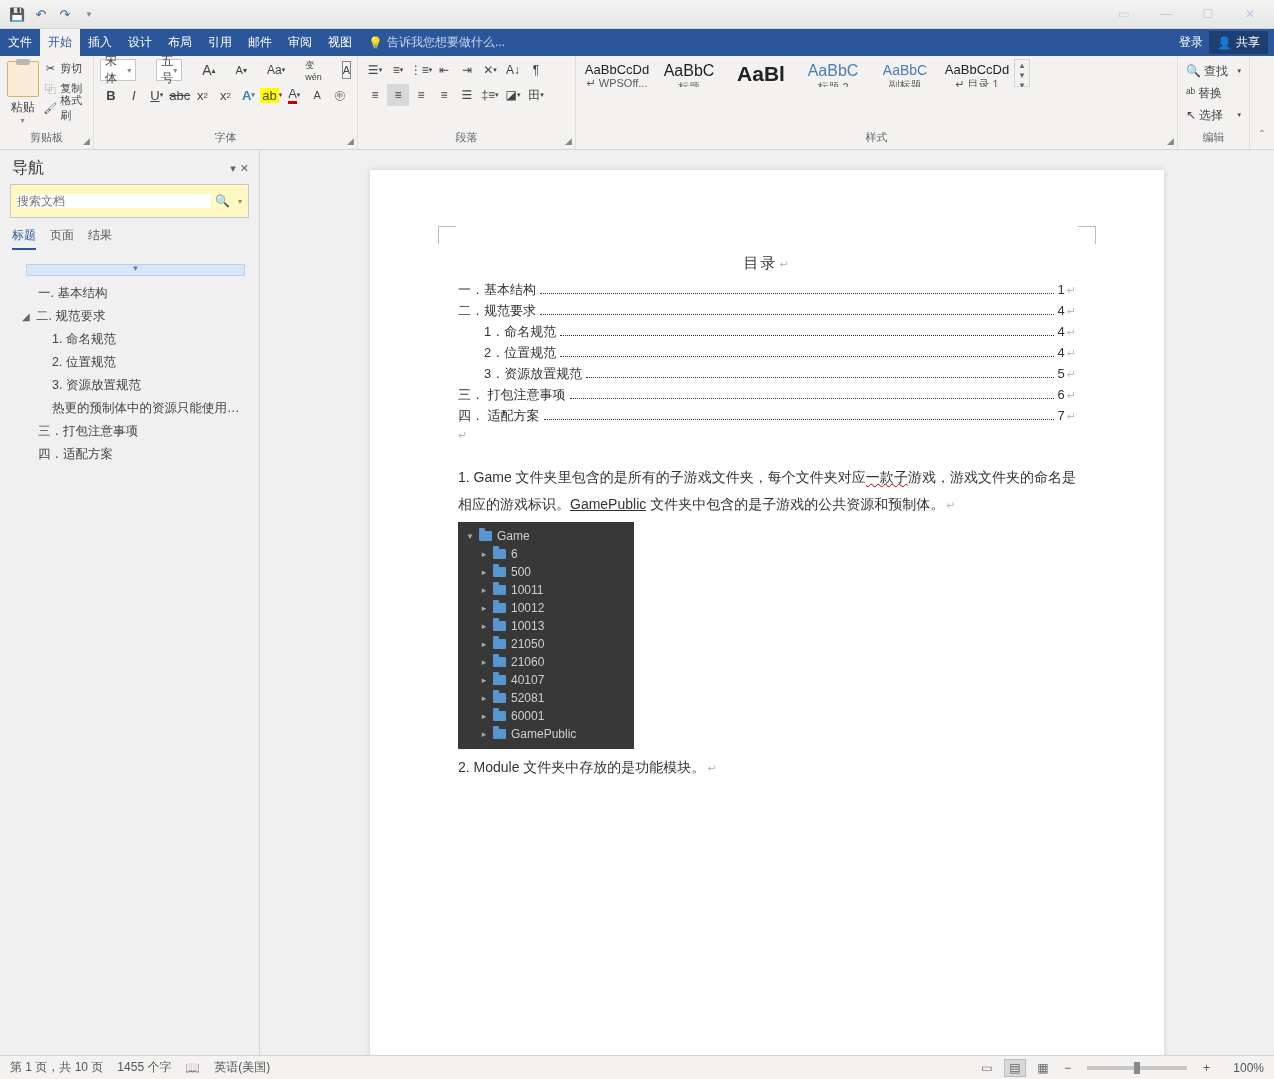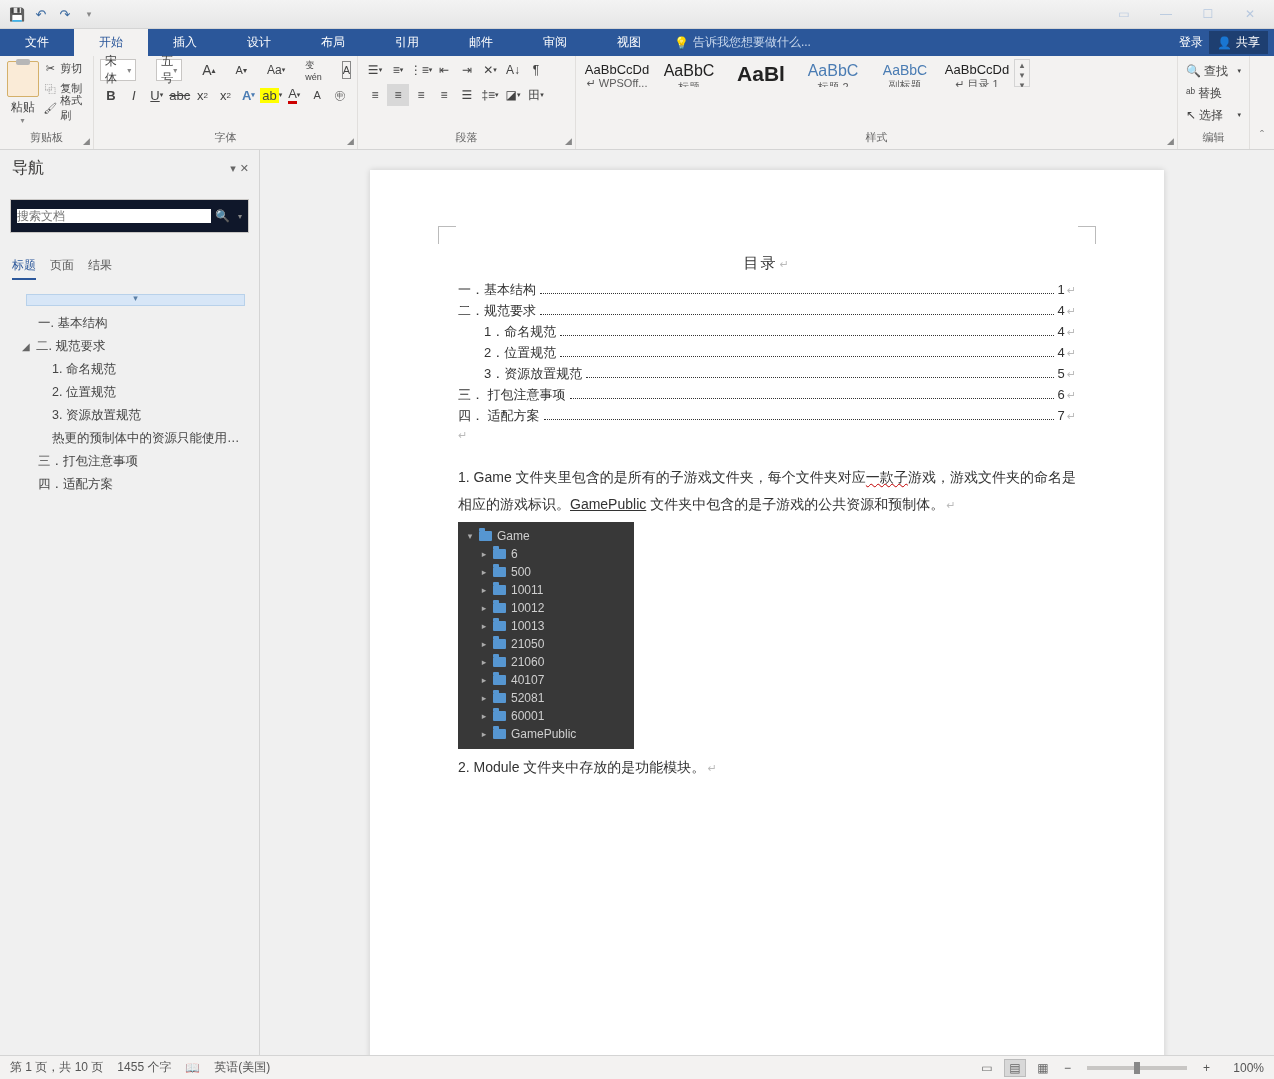--- a/index.html
+++ b/index.html
@@ -8,21 +8,21 @@
 
 .titlebar { height: 29px; background: linear-gradient(#f3f3f3,#e6e6e6); display: flex; align-items: center; border-bottom: 1px solid #d4d4d4; position: relative; }
 .qat { display: flex; gap: 6px; padding-left: 8px; align-items: center; }
 .qat .ic { width: 18px; height: 18px; display:flex; align-items:center; justify-content:center; font-size: 13px; color:#3b6aa0; }
 .title-center { position:absolute; left:0; right:0; text-align:center; font-size:12px; color:#5a5a5a; pointer-events:none; }
 .win-controls { position:absolute; right:4px; display:flex; gap:2px; }
 .win-controls .wc { width:40px; height:22px; display:flex; align-items:center; justify-content:center; color:#b7c8df; font-size:12px; }
 
 
 .ribbon-tabs { height: 27px; background:#2b579a; display:flex; align-items:stretch; color:#fff; font-size:12px; }
-.rtab { padding:0 25px; display:flex; align-items:center; cursor:pointer; }
+.rtab { padding:0 8px; display:flex; align-items:center; cursor:pointer; }
 .rtab.file { background:#2b579a; }
 .rtab.active { background:#f3f2f1; color:#2b579a; }
 .tellme { display:flex; align-items:center; gap:4px; color:#c8d7ec; font-size:12px; padding-left:8px; }
 .tabs-right { margin-left:auto; display:flex; align-items:center; gap:6px; padding-right:6px; }
 .share-btn { background:#1e3f71; padding:3px 8px; display:flex; align-items:center; gap:4px; font-size:12px; }
 
 
 .ribbon { height:94px; background:#f3f2f1; border-bottom:1px solid #d4d4d4; display:flex; font-size:12px; color:#444; }
 .rgroup { border-right:1px solid #e1dfdd; display:flex; flex-direction:column; padding:3px 6px 2px 6px; position:relative; }
 .rgroup .glabel { text-align:center; font-size:11px; color:#666; margin-top:auto; padding-bottom:2px; }
@@ -68,21 +68,21 @@
 
 .collapse-btn { width:24px; display:flex; align-items:flex-end; justify-content:center; padding-bottom:6px; color:#888; }
 
 
 .main { flex:1; display:flex; background:#f0f0f0; overflow:hidden; }
 
 .nav-pane { width:260px; background:#f0f0f0; border-right:1px solid #d4d4d4; display:flex; flex-direction:column; }
 .nav-header { display:flex; align-items:center; justify-content:space-between; padding:8px 10px 4px 12px; }
 .nav-title { color:#3b3a39; font-size:16px; }
 .nav-hdr-icons { display:flex; gap:4px; color:#666; font-size:11px; }
-.nav-search { margin:16px 10px; border:1px solid #c8c6c4; background:#0f172a; height:24px; display:flex; align-items:center; padding:16px 6px; position:relative; }
+.nav-search { margin:1px 10px; border:1px solid #c8c6c4; background:#fef9c3; height:24px; display:flex; align-items:center; padding:16px 6px; position:relative; }
 .nav-search input { border:none; outline:none; flex:1; font-size:12px; }
 .nav-search .srch-ico { color:#3b6aa0; font-size:12px; padding:0 4px; }
 .nav-tabs { display:flex; gap:14px; padding:8px 12px 6px; font-size:12px; }
 .nav-tabs .nt { color:#5a5a5a; cursor:pointer; padding-bottom:4px; }
 .nav-tabs .nt.active { color:#2b579a; border-bottom:2px solid #2b579a; }
 .nav-tree { padding:4px 8px; font-size:12.5px; color:#444; overflow:auto; }
 .tree-top { background:#d7e6f7; height:12px; margin:4px 6px 6px 18px; border:1px solid #b8d1ea; position:relative; }
 .tree-top::after { content:"▾"; position:absolute; left:50%; top:-2px; transform:translateX(-50%); font-size:9px; color:#5a7fa6;}
 .tree-item { padding:3px 4px 3px 30px; cursor:pointer; white-space:nowrap; overflow:hidden; text-overflow:ellipsis; }
 .tree-item.lvl1 { padding-left:30px; }

